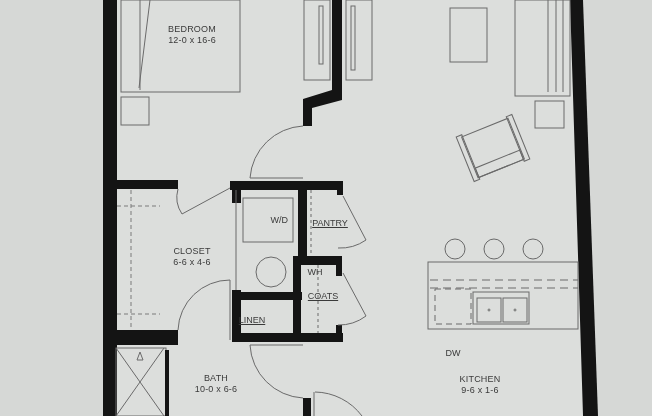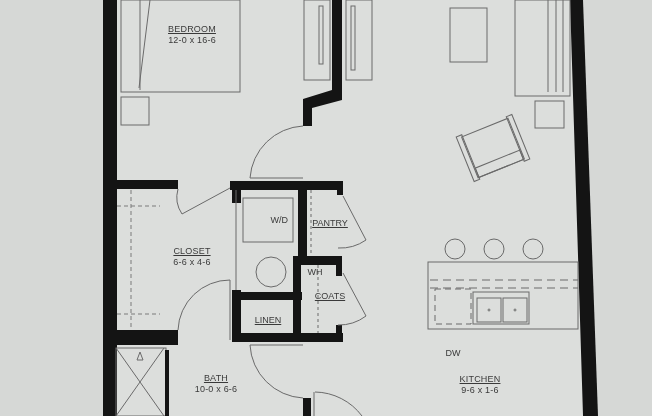--- a/index.html
+++ b/index.html
@@ -1,19 +1,19 @@
 <!DOCTYPE html>
 <html><head>
   <meta charset="utf-8">
   <style>
     html, body { margin: 0; padding: 0; }
     body { width: 652px; height: 416px; overflow: hidden; background: #d6d8d6; font-family: "Liberation Sans", sans-serif; }
     .plan { position: absolute; left: 0; top: 0; width: 652px; height: 416px; }
     .label { position: absolute; text-align: center; color: #3a3a3a; font-size: 9px; line-height: 11px; letter-spacing: 0.2px; }
-    .label .name { text-decoration: underline; text-underline-offset: 1px; display: block; }
+    .label .name { text-underline-offset: 1px; display: block; }
     .label .dim { display: block; }
     .fixture { position: absolute; color: #3a3a3a; font-size: 9px; text-align: center; }
     .fixture.u { text-decoration: underline; }
   </style>
 </head>
 <body>
 
 <svg class="plan" viewBox="0 0 652 416" xmlns="http://www.w3.org/2000/svg">
 
   <polygon points="110,0 575,0 590,416 110,416" fill="#dcdedc"></polygon>
@@ -150,15 +150,15 @@
 </div>
 
 <div class="label" style="left:444px; top:374px; width:72px;">
   <span class="name">KITCHEN</span>
   <span class="dim">9-6 x 1-6</span>
 </div>
 
 <div class="fixture" style="left:248px; top:215px; width:40px;text-align:right;">W/D</div>
 <div class="fixture" style="left:256px; top:267px; width:30px;padding-left:44px;">WH</div>
 <div class="fixture u" style="left:306px; top:218px; width:48px;">PANTRY</div>
-<div class="fixture u" style="left:308px; top:291px; width:44px;">COATS</div>
-<div class="fixture u" style="left:246px; top:315px; width:44px;">LINEN</div>
+<div class="fixture u" style="left:301px; top:291px; width:44px;">COATS</div>
+<div class="fixture u" style="left:230px; top:315px; width:44px;">LINEN</div>
 <div class="fixture" style="left:440px; top:302px; width:26px;margin-top:46px;">DW</div>
 
 </body></html>

